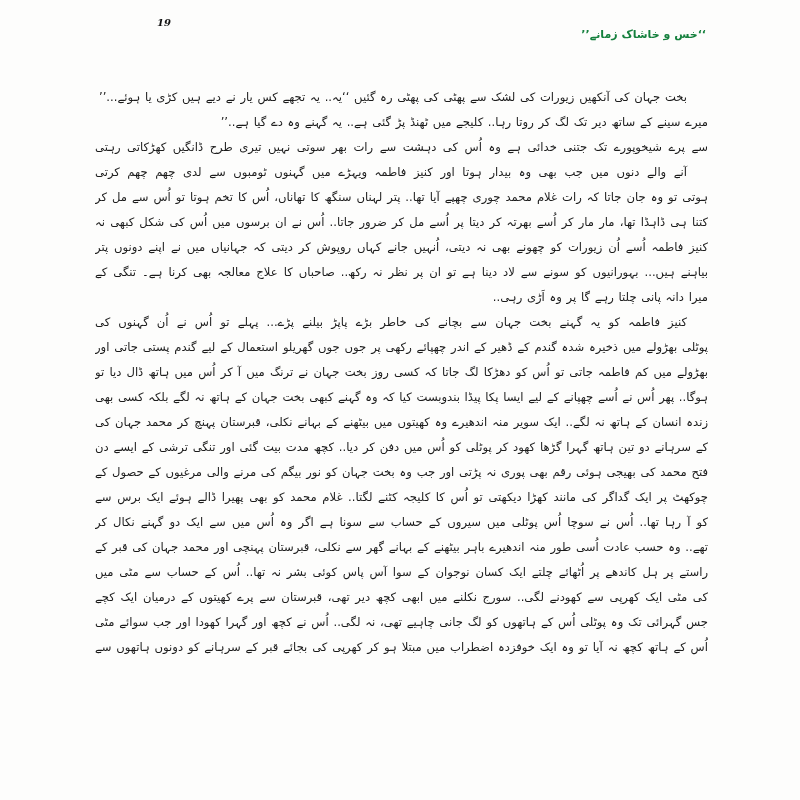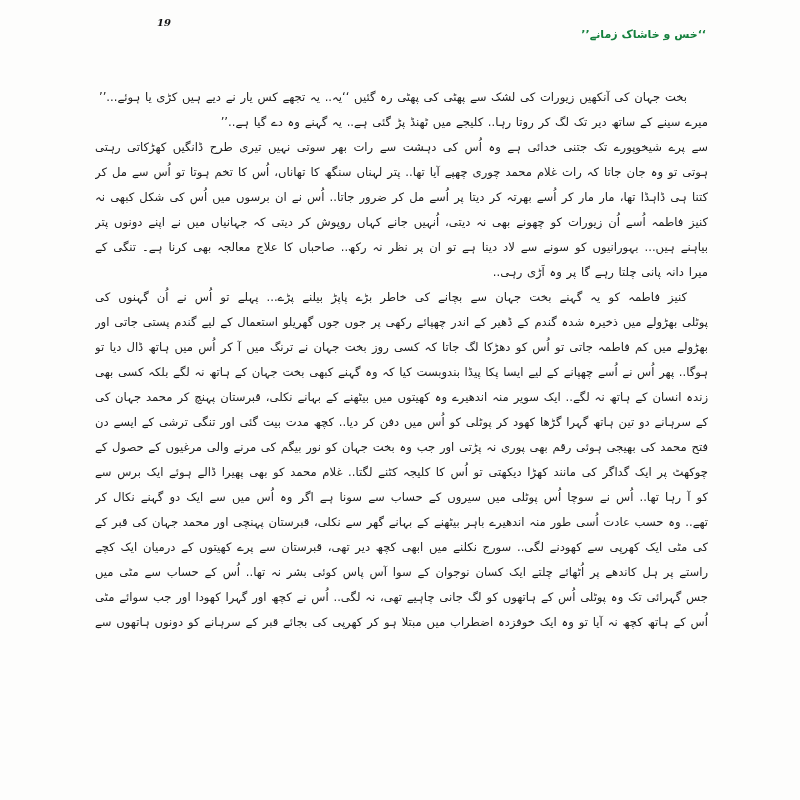--- a/index.html
+++ b/index.html
@@ -72,34 +72,35 @@
 <div class="sheet">
 
   <div class="hdr-title">‘‘خس و خاشاک زمانے’’</div>
 
   <div class="hdr-page">19</div>
 
   <div class="textblock">
     <div class="line ps pe">بخت جہان کی آنکھیں زیورات کی لشک سے پھٹی کی پھٹی رہ گئیں ‘‘یہ.. یہ تجھے کس یار نے دیے ہیں کڑی یا ہوئے...’’</div>
     <div class="line pe">میرے سینے کے ساتھ دیر تک لگ کر روتا رہا.. کلیجے میں ٹھنڈ پڑ گئی ہے.. یہ گہنے وہ دے گیا ہے..’’</div>
     <div class="line pe">سے پرے شیخوپورے تک جتنی خدائی ہے وہ اُس کی دہشت سے رات بھر سوتی نہیں تیری طرح ڈانگیں کھڑکاتی رہتی ہے...’’</div>
+    <div class="line ps">آنے والے دنوں میں جب بھی وہ بیدار ہوتا اور کنیز فاطمہ ویہڑے میں گہنوں ٹومبوں سے لدی چھم چھم کرتی</div>
     <div class="line">ہوتی تو وہ جان جاتا کہ رات غلام محمد چوری چھپے آیا تھا.. پتر لہناں سنگھ کا تھاناں، اُس کا تخم ہوتا تو اُس سے مل کر جاتا چاہے وہ</div>
     <div class="line">کتنا ہی ڈاہڈا تھا، مار مار کر اُسے بھرتہ کر دیتا پر اُسے مل کر ضرور جاتا.. اُس نے ان برسوں میں اُس کی شکل کبھی نہ دیکھی..</div>
     <div class="line">کنیز فاطمہ اُسے اُن زیورات کو چھونے بھی نہ دیتی، اُنہیں جانے کہاں روپوش کر دیتی کہ جہانیاں میں نے اپنے دونوں پتر</div>
     <div class="line">بیاہنے ہیں... بہورانیوں کو سونے سے لاد دینا ہے تو ان پر نظر نہ رکھ.. صاحباں کا علاج معالجہ بھی کرنا ہے۔ تنگی کے زمانے</div>
     <div class="line pe">میرا دانہ پانی چلتا رہے گا پر وہ اَڑی رہی..</div>
     <div class="line ps">کنیز فاطمہ کو یہ گہنے بخت جہان سے بچانے کی خاطر بڑے پاپڑ بیلنے پڑے... پہلے تو اُس نے اُن گہنوں کی</div>
     <div class="line">پوٹلی بھڑولے میں ذخیرہ شدہ گندم کے ڈھیر کے اندر چھپائے رکھی پر جوں جوں گھریلو استعمال کے لیے گندم پستی جاتی اور</div>
     <div class="line">بھڑولے میں کم فاطمہ جاتی تو اُس کو دھڑکا لگ جاتا کہ کسی روز بخت جہان نے ترنگ میں آ کر اُس میں ہاتھ ڈال دیا تو کیا</div>
     <div class="line">ہوگا.. پھر اُس نے اُسے چھپانے کے لیے ایسا پکا پیڈا بندوبست کیا کہ وہ گہنے کبھی بخت جہان کے ہاتھ نہ لگے بلکہ کسی بھی</div>
     <div class="line">زندہ انسان کے ہاتھ نہ لگے.. ایک سویر منہ اندھیرے وہ کھیتوں میں بیٹھنے کے بہانے نکلی، قبرستان پہنچ کر محمد جہان کی قبر</div>
     <div class="line">کے سرہانے دو تین ہاتھ گہرا گڑھا کھود کر پوٹلی کو اُس میں دفن کر دیا.. کچھ مدت بیت گئی اور تنگی ترشی کے ایسے دن آ گئے کہ</div>
     <div class="line">فتح محمد کی بھیجی ہوئی رقم بھی پوری نہ پڑتی اور جب وہ بخت جہان کو نور بیگم کی مرنے والی مرغیوں کے حصول کے لیے اُس کی</div>
     <div class="line">چوکھٹ پر ایک گداگر کی مانند کھڑا دیکھتی تو اُس کا کلیجہ کٹنے لگتا.. غلام محمد کو بھی پھیرا ڈالے ہوئے ایک برس سے زیادہ ہونے</div>
     <div class="line">کو آ رہا تھا.. اُس نے سوچا اُس پوٹلی میں سیروں کے حساب سے سونا ہے اگر وہ اُس میں سے ایک دو گہنے نکال کر فروخت</div>
     <div class="line">تھے.. وہ حسب عادت اُسی طور منہ اندھیرے باہر بیٹھنے کے بہانے گھر سے نکلی، قبرستان پہنچی اور محمد جہان کی قبر کے سرہانے</div>
+    <div class="line">راستے پر ہل کاندھے پر اُٹھائے چلتے ایک کسان نوجوان کے سوا آس پاس کوئی بشر نہ تھا.. اُس کے حساب سے مٹی میں</div>
     <div class="line">کی مٹی ایک کھرپی سے کھودنے لگی.. سورج نکلنے میں ابھی کچھ دیر تھی، قبرستان سے پرے کھیتوں کے درمیان ایک کچے</div>
-    <div class="line">راستے پر ہل کاندھے پر اُٹھائے چلتے ایک کسان نوجوان کے سوا آس پاس کوئی بشر نہ تھا.. اُس کے حساب سے مٹی میں</div>
     <div class="line">جس گہرائی تک وہ پوٹلی اُس کے ہاتھوں کو لگ جانی چاہیے تھی، نہ لگی.. اُس نے کچھ اور گہرا کھودا اور جب سوائے مٹی کے</div>
     <div class="line">اُس کے ہاتھ کچھ نہ آیا تو وہ ایک خوفزدہ اضطراب میں مبتلا ہو کر کھرپی کی بجائے قبر کے سرہانے کو دونوں ہاتھوں سے</div>
   </div>
 
 </div>
 
 </body></html>

